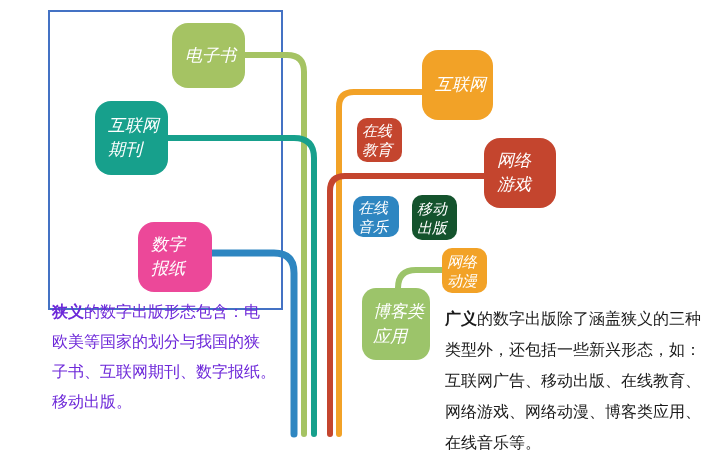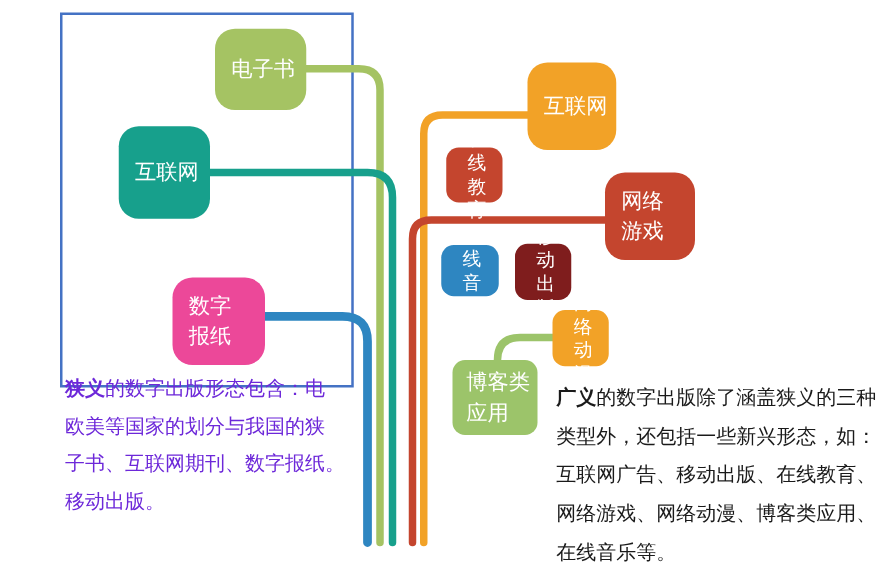--- a/index.html
+++ b/index.html
@@ -9,23 +9,23 @@
   }
   .frame {
     position:absolute; border:2px solid #4472C4; background:transparent;
     box-sizing:border-box;
   }
   .lines-svg { position:absolute; left:0; top:0; }
   .node {
     position:absolute; box-sizing:border-box; color:#ffffff;
     display:flex; flex-direction:column; justify-content:center;
   }
-  .node span { display:block; }
+  .node span { display:block;font-style:italic; }
   .node.big  { font-size:17px; line-height:24px; padding-left:13px; border-radius:16px; }
-  .node.small{ font-size:15px; line-height:19px; padding-left:17px;  border-radius:10px; }
+  .node.small{ font-size:15px; line-height:19px; padding-left:5px;  border-radius:10px; }
   .node.blog { font-size:17px; line-height:25px; padding-left:11px; border-radius:14px; }
   .caption {
     position:absolute; color:#1A1A1A; font-size:16px; line-height:30px;
   }
   .caption b { font-weight:bold; }
 </style>
 </head>
 <body>
 
 <div class="stage">
@@ -40,20 +40,21 @@
     <path d="M486,176 L345,176 Q330,176 330,191 L330,434" fill="none" stroke-width="6" stroke-linecap="round" stroke="#C4452E"></path>
     <path d="M398,292 L398,288 Q398,270 416,270 L444,270" fill="none" stroke-width="6" stroke-linecap="round" stroke="#9CC46A"></path>
   </svg>
 
   <div class="node big" style="left: 172px; top: 23px; width: 73px; height: 65px; background: rgb(165, 195, 99);">
     <span>电子书</span>
   </div>
 
   <div class="node big" style="left: 95px; top: 101px; width: 73px; height: 74px; background: rgb(23, 160, 140);">
     <span>互联网</span>
+    <span>期刊</span>
   </div>
 
   <div class="node big" style="left: 138px; top: 222px; width: 74px; height: 70px; background: #ec4899;">
     <span>数字</span>
     <span>报纸</span>
   </div>
 
   <div class="node big" style="left: 422px; top: 50px; width: 71px; height: 70px; background: rgb(242, 162, 39);">
     <span>互联网</span>
   </div>
@@ -66,31 +67,31 @@
   <div class="node big" style="left: 484px; top: 138px; width: 72px; height: 70px; background: rgb(196, 69, 46);">
     <span>网络</span>
     <span>游戏</span>
   </div>
 
   <div class="node small" style="left: 353px; top: 196px; width: 46px; height: 41px; background: rgb(46, 134, 193);">
     <span>在线</span>
     <span>音乐</span>
   </div>
 
-  <div class="node small" style="left: 412px; top: 195px; width: 45px; height: 45px; background: #7f1d1d;">
+  <div class="node small" style="left: 412px; top: 195px; width: 45px; height: 45px; background: #14532d;">
     <span>移动</span>
     <span>出版</span>
   </div>
 
   <div class="node small" style="left: 442px; top: 248px; width: 45px; height: 45px; background: rgb(242, 162, 39);">
     <span>网络</span>
     <span>动漫</span>
   </div>
 
-  <div class="node blog" style="left: 362px; top: 288px; width: 68px; height: 60px; background: rgb(156, 196, 106); border-radius: 10px;">
+  <div class="node blog" style="left: 362px; top: 288px; width: 68px; height: 72px; background: rgb(156, 196, 106);">
     <span>博客类</span>
     <span>应用</span>
   </div>
 
   <div class="caption" style="left: 52px; top: 297px; width: 246px; color: #6d28d9;">
     <div><b>狭义</b><span>的数字出版形态包含：电</span></div>
     <div>欧美等国家的划分与我国的狭</div>
     <div>子书、互联网期刊、数字报纸。</div>
     <div>移动出版。</div>
   </div>

